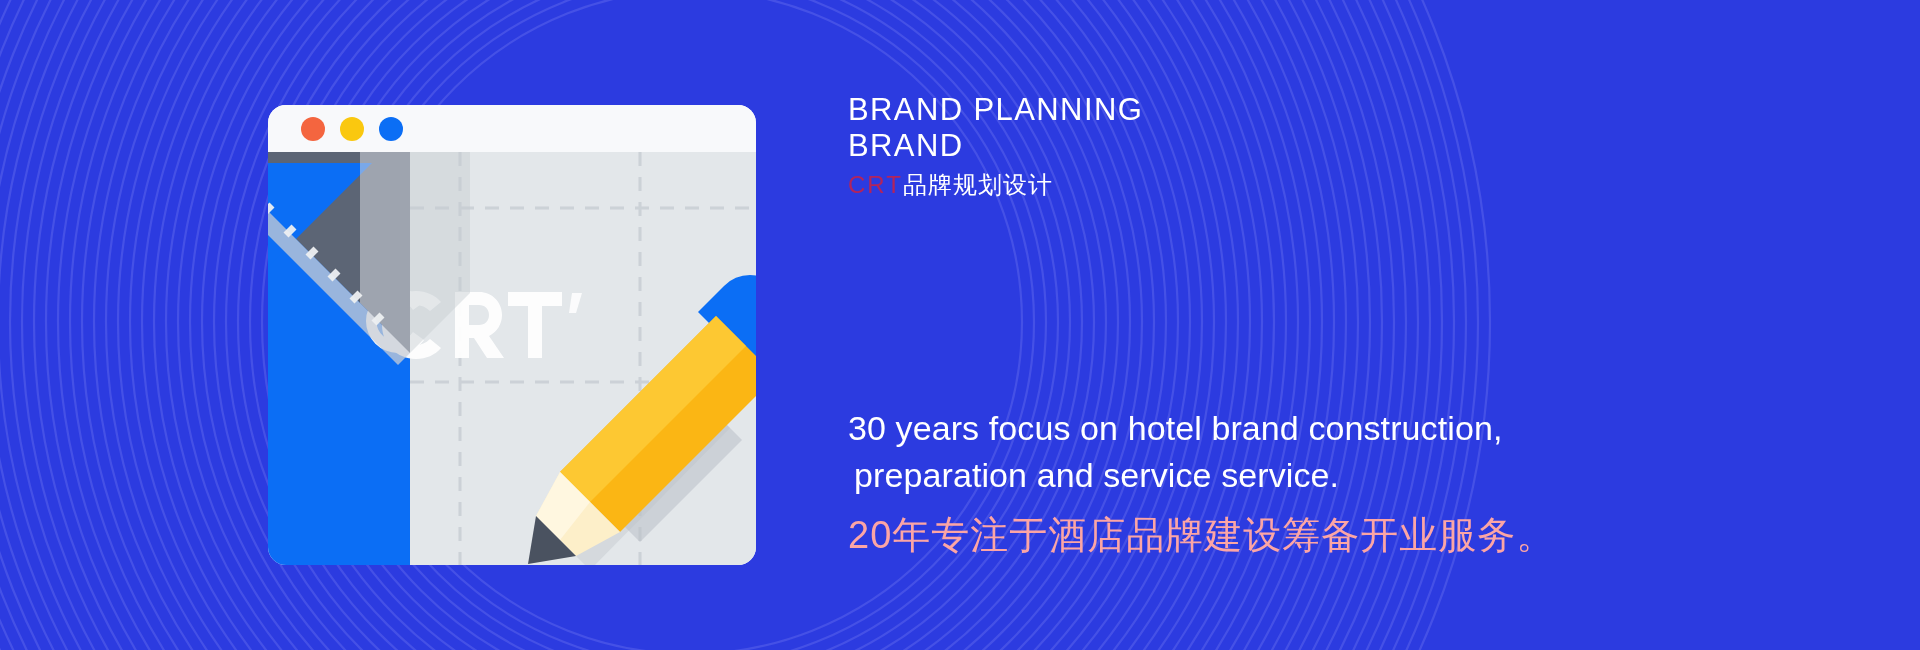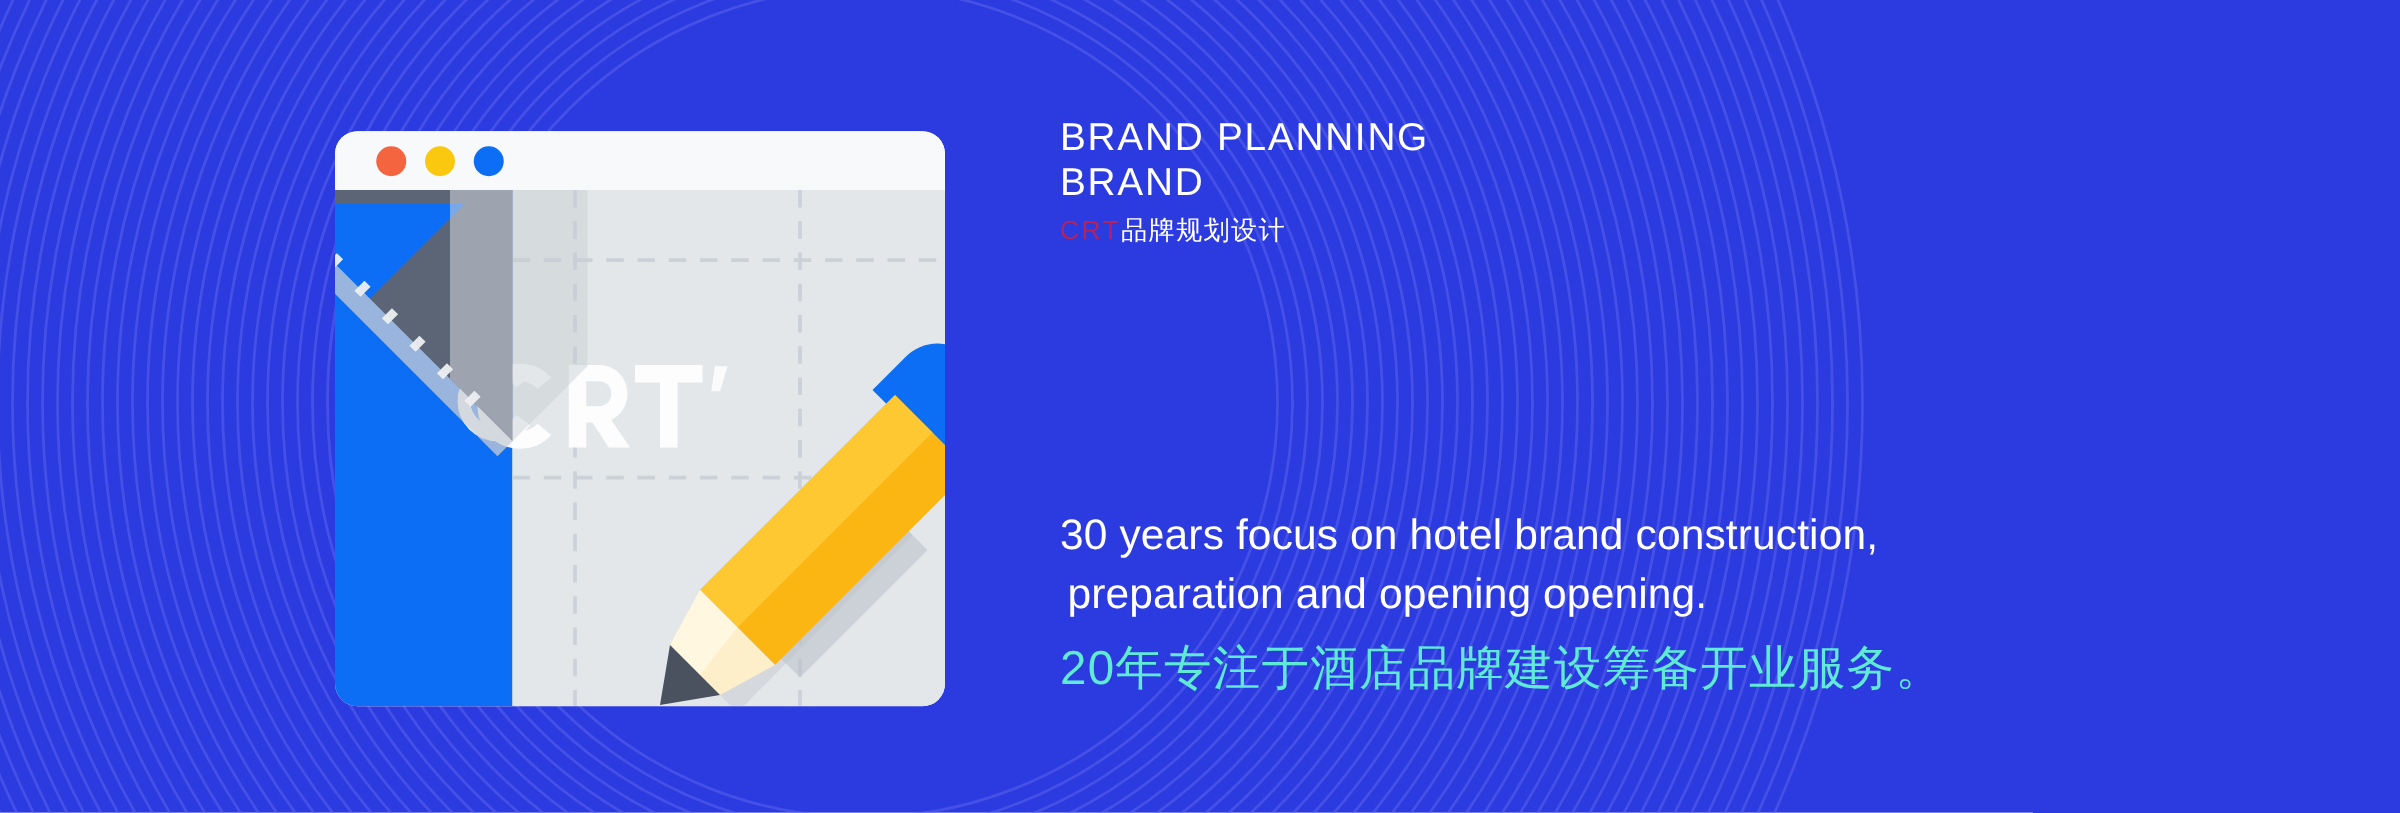--- a/index.html
+++ b/index.html
@@ -47,21 +47,21 @@
     font-size:31px;
     line-height:36px;
     letter-spacing:1.4px;
     color:#ffffff;
     font-weight:400;
   }
 
   .heading-cn {
     position:absolute;
     left:0; top:172px;
-    font-size:21px;
+    font-size:24px;
     line-height:26px;
     letter-spacing:1px;
     color:#ffffff;
     white-space:nowrap;
   }
   .heading-cn .crt-mark {
     color:#b3245c;
     letter-spacing:2px;
   }
 
@@ -75,21 +75,21 @@
     font-weight:400;
     letter-spacing:0.1px;
   }
   .tagline-en .l2 { display:block; padding-left:6px; }
 
   .tagline-cn {
     position:absolute;
     left:0; top:510px;
     font-size:38px;
     line-height:50px;
-    color:#5eead4;
+    color:#fca5a5;
     letter-spacing:1px;
     white-space:nowrap;
   }
 </style>
 </head>
 <body>
 
 <div id="banner">
 
   <div id="rings">
@@ -249,19 +249,19 @@
       <br>
       <span>BRAND</span>
     </div>
 
     <div class="heading-cn">
       <span class="crt-mark">CRT</span><span>品牌规划设计</span>
     </div>
 
     <div class="tagline-en">
       <span>30 years focus on hotel brand construction,</span>
-      <span class="l2">preparation and opening opening.</span>
+      <span class="l2">preparation and service service.</span>
     </div>
 
     <div class="tagline-cn">20年专注于酒店品牌建设筹备开业服务。</div>
 
   </div>
 </div>
 
 </body></html>

